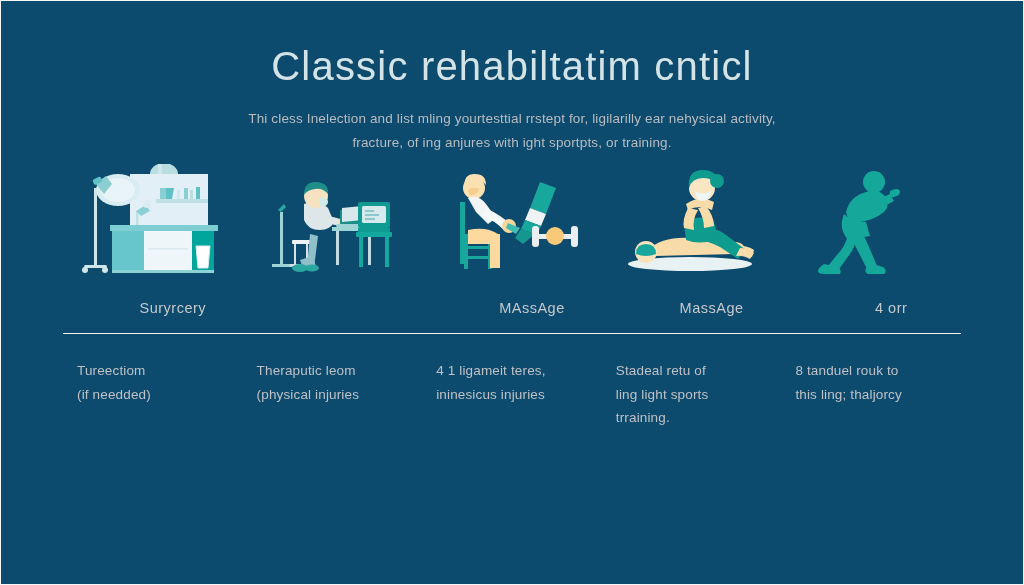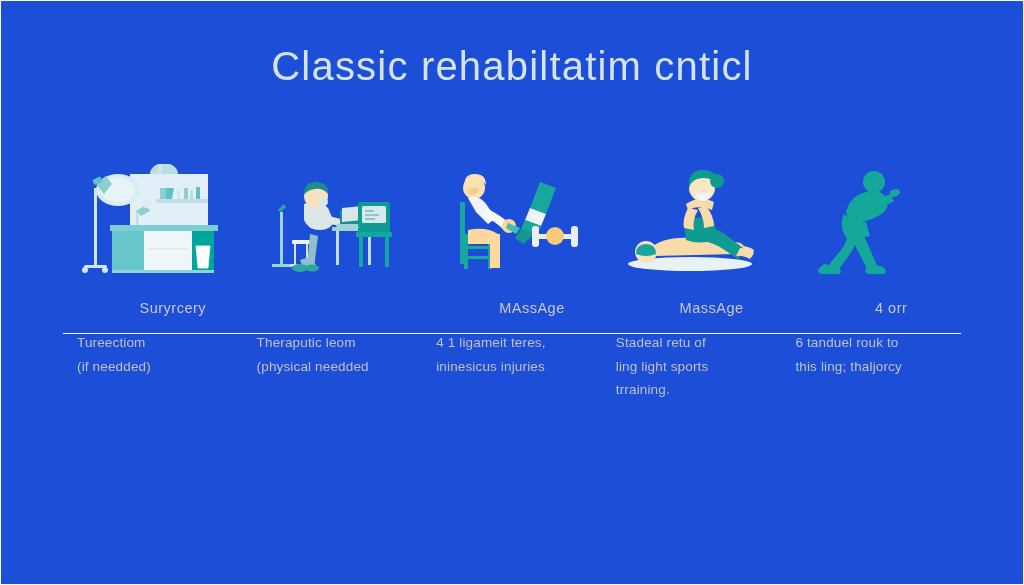--- a/index.html
+++ b/index.html
@@ -11,21 +11,21 @@
     width: 1024px;
     height: 585px;
     overflow: hidden;
     font-family: "Liberation Sans", sans-serif;
   }
 
   .poster {
     position: relative;
     width: 1024px;
     height: 585px;
-    background: #1d4ed8;
+    background: #0c4a6e;
     box-sizing: border-box;
     border: 1px solid #f4f6f7;
   }
 
   
   .header {
     padding-top: 40px;
     text-align: center;
   }
   .title {
@@ -96,21 +96,21 @@
     top: 332px;
     height: 1px;
     background: #f2f3f5;
   }
 
   
   .descs {
     position: absolute;
     left: 62px;
     right: 62px;
-    top: 330px;
+    top: 358px;
     display: flex;
   }
   .desc-col {
     flex: 1 1 0;
     min-width: 0;
     padding: 0 14px;
     box-sizing: border-box;
   }
   .desc {
     font-size: 13.5px;
@@ -121,20 +121,24 @@
     text-align: left;
   }
 </style>
 </head>
 <body>
 
 <div class="poster">
 
   <div class="header">
     <h1 class="title">Classic rehabiltatim cnticl</h1>
+    <div class="subtitle">
+      <div>Thi cless Inelection and list mling yourtesttial rrstept for, ligilarilly ear nehysical activity,</div>
+      <div>fracture, of ing anjures with ight sportpts, or training.</div>
+    </div>
   </div>
 
   <div class="columns">
 
     <div class="col">
       <div class="illus">
         <span>
         <svg width="150" height="118" viewBox="0 0 150 118">
 
           <rect x="52" y="10" width="78" height="72" fill="#e3eff6"></rect>
@@ -346,30 +350,30 @@
 
   <div class="divider"></div>
 
   <div class="descs">
     <div class="desc-col">
       <div class="desc">Tureectiom
 (if needded)</div>
     </div>
     <div class="desc-col">
       <div class="desc">Theraputic leom
-(physical needded</div>
+(physical injuries</div>
     </div>
     <div class="desc-col">
       <div class="desc">4 1 ligameit teres,
 ininesicus injuries</div>
     </div>
     <div class="desc-col">
       <div class="desc">Stadeal retu of
 ling light sports
 trraining.</div>
     </div>
     <div class="desc-col">
-      <div class="desc">6 tanduel rouk to
+      <div class="desc">8 tanduel rouk to
 this ling; thaljorcy</div>
     </div>
   </div>
 
 </div>
 
 </body></html>

